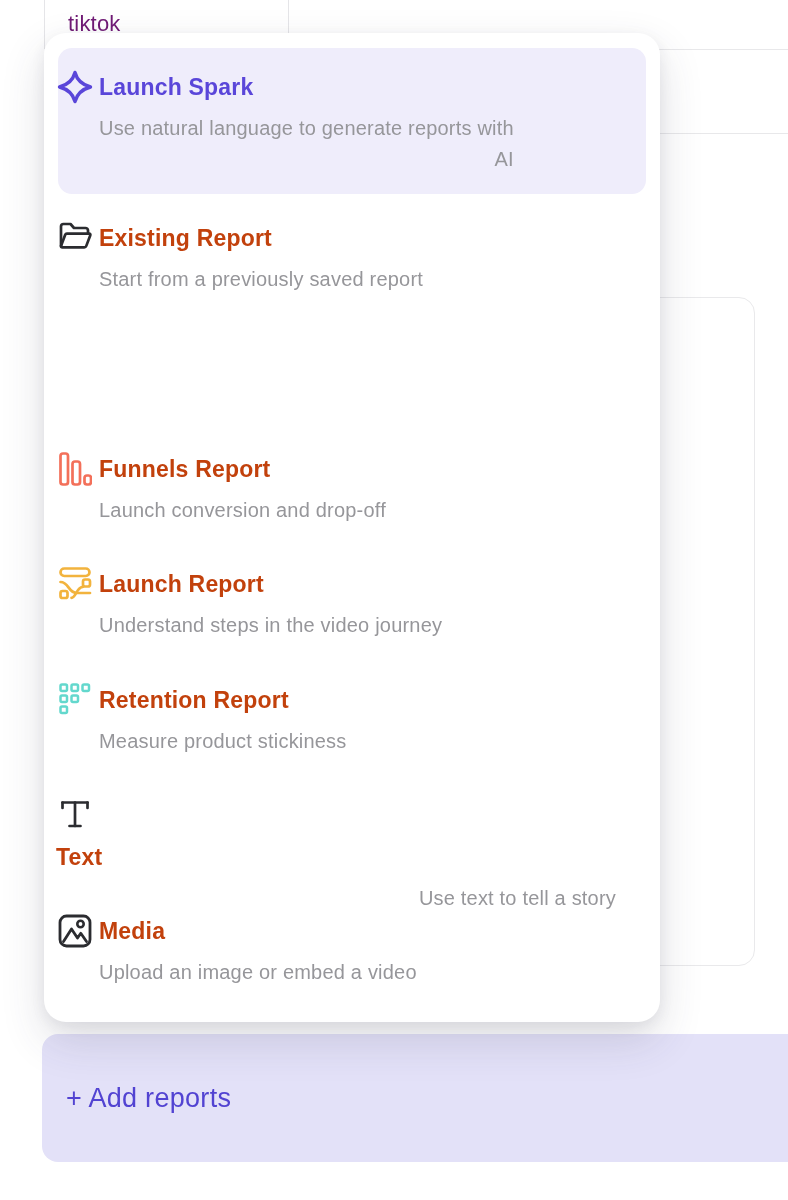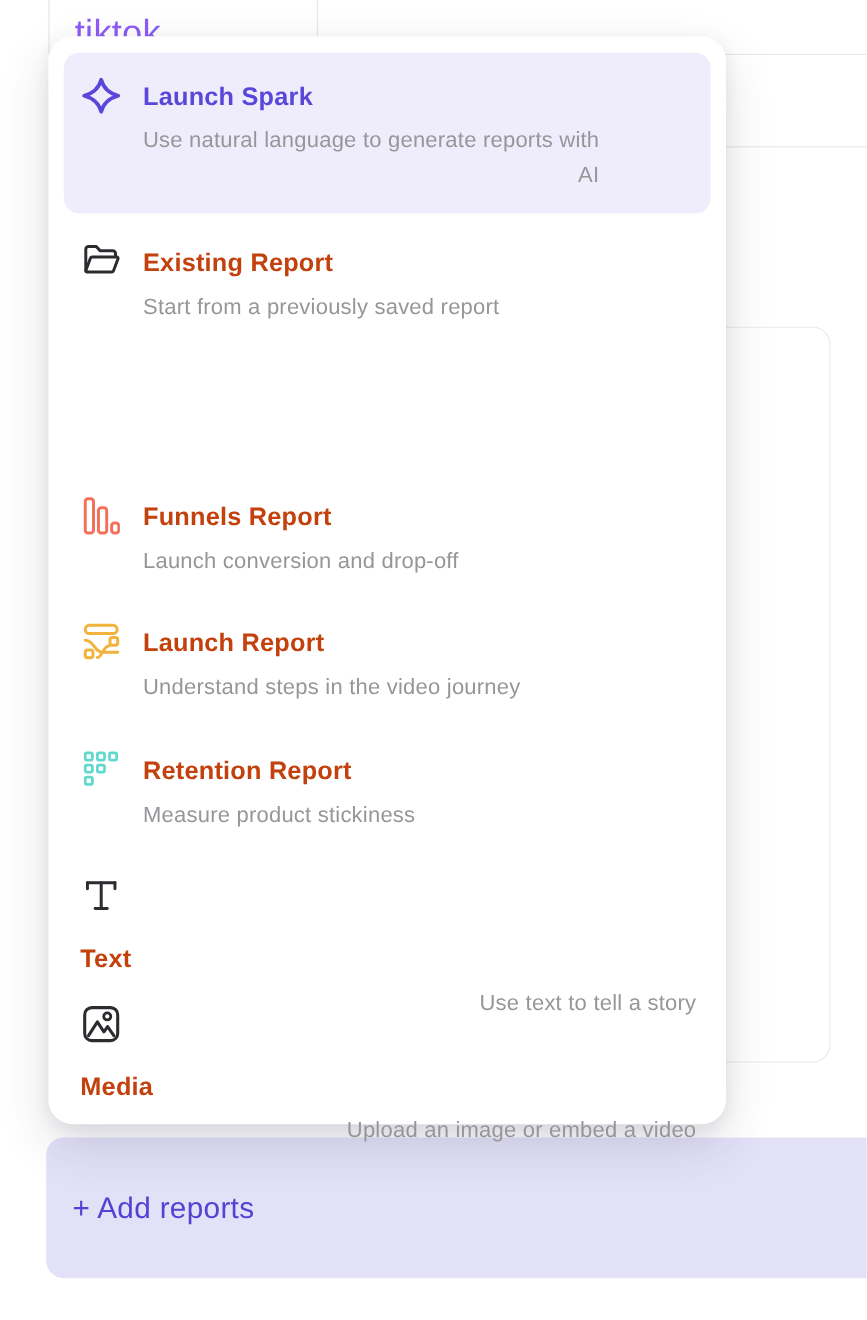--- a/index.html
+++ b/index.html
@@ -29,22 +29,22 @@
     background: #e8e8ea;
     left: 288px;
     right: 0;
   }
   .bg-hline.h1 { top: 49px; }
   .bg-hline.h2 { top: 133px; }
   .bg-cell-text {
     position: absolute;
     left: 68px;
     top: 11px;
-    font-size: 33px;
-    color: #8b5cf6;
+    font-size: 22px;
+    color: #701a75;
     letter-spacing: 0.2px;
   }
   .bg-card {
     position: absolute;
     left: 450px;
     top: 297px;
     width: 305px;
     height: 669px;
     border: 1px solid #e9e9eb;
     border-radius: 16px;
@@ -67,23 +67,23 @@
     position: absolute;
     left: 14px;
     top: 15px;
     width: 588px;
     height: 146px;
     background: #efedfb;
     border-radius: 14px;
   }
   .menu-item {
     position: absolute;
-    left: 29px;
+    left: 12px;
     display: flex;
-    gap: 19px;
+    gap: 5px;
     cursor: pointer;
     width: 560px;
   }
   .menu-item .icon-box {
     flex: none;
     width: 38px;
     height: 40px;
     margin-top: -3px;
     display: flex;
     justify-content: center;
@@ -107,21 +107,21 @@
     text-align: right;
   }
   
   .mi-0 { top: 39px; }
   .mi-1 { top: 190px; }
   .mi-2 { top: 305px; }
   .mi-3 { top: 421px; }
   .mi-4 { top: 536px; }
   .mi-5 { top: 652px; }
   .mi-6 { top: 767px; flex-direction: column; }
-  .mi-7 { top: 883px; flex-direction: column; }
+  .mi-7 { top: 883px; }
 
   
   .add-content {
     position: absolute;
     left: 42px;
     top: 1034px;
     width: 770px; 
     height: 128px;
     background: #e3e1f8;
     border-radius: 16px;

